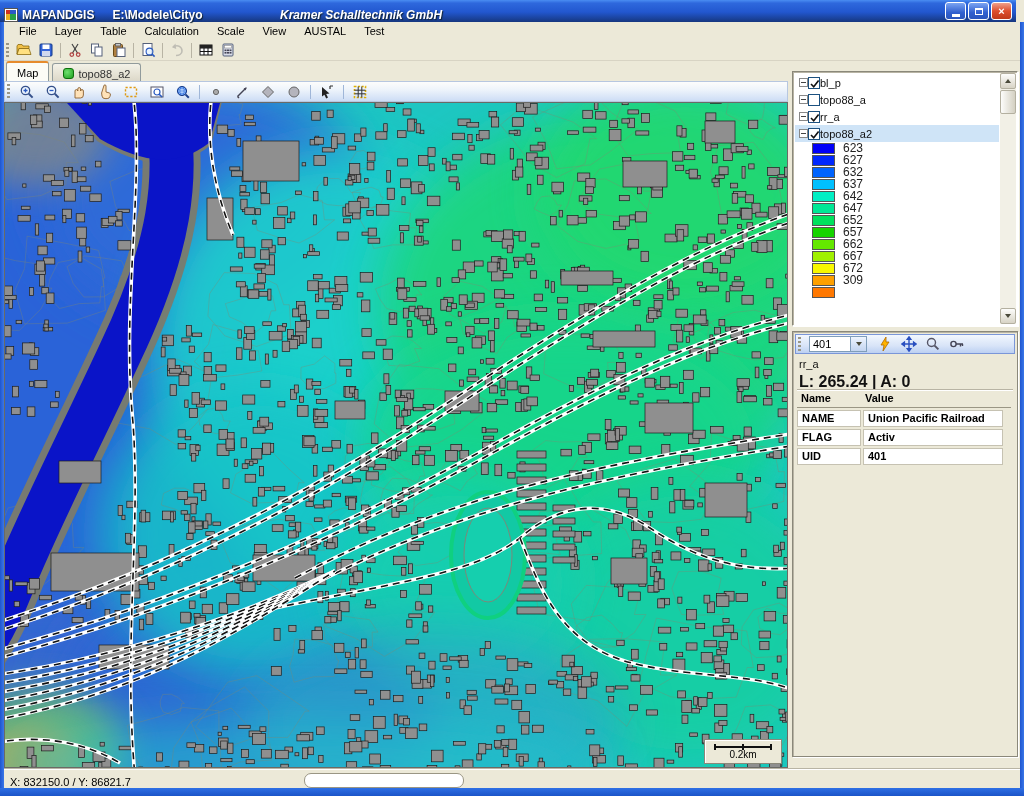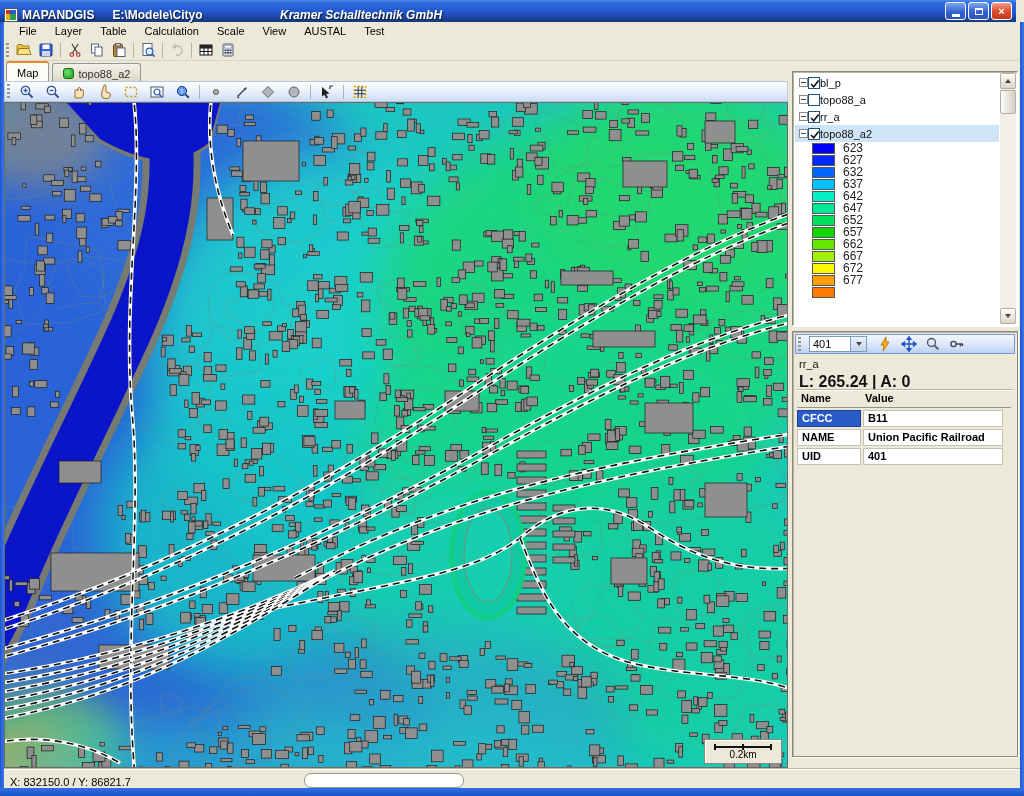--- a/index.html
+++ b/index.html
@@ -2037,21 +2037,21 @@
         <div class="legend-row">
           <span class="swatch" style="background:#a0f000"></span>
           <span class="legend-label">667</span>
         </div>
         <div class="legend-row">
           <span class="swatch" style="background:#f8f800"></span>
           <span class="legend-label">672</span>
         </div>
         <div class="legend-row">
           <span class="swatch" style="background:#ffa000"></span>
-          <span class="legend-label">677</span>
+          <span class="legend-label">309</span>
         </div>
         <div class="legend-row">
           <span class="swatch" style="background:#ff7800"></span>
           <span class="legend-label"></span>
         </div>
       </div>
   </div>
   <div class="vscroll">
     <div class="vs-btn vs-up">
         <span class="tri-up"></span>
@@ -2103,26 +2103,26 @@
   </div>
   <div class="attr-label1">rr_a</div>
   <div class="attr-label2">L: 265.24 | A: 0</div>
   <div class="attr-sep"></div>
   <div class="attr-table">
     <div class="at-header">
       <span class="c1">Name</span>
       <span class="c2">Value</span>
     </div>
     <div class="at-row">
-      <span class="at-cell at-name selected">CFCC</span>
-      <span class="at-cell at-value">B11</span>
+      <span class="at-cell at-name">NAME</span>
+      <span class="at-cell at-value">Union Pacific Railroad</span>
     </div>
     <div class="at-row">
-      <span class="at-cell at-name">NAME</span>
-      <span class="at-cell at-value">Union Pacific Railroad</span>
+      <span class="at-cell at-name">FLAG</span>
+      <span class="at-cell at-value">Activ</span>
     </div>
     <div class="at-row">
       <span class="at-cell at-name">UID</span>
       <span class="at-cell at-value">401</span>
     </div>
   </div>
 </div>
 
 <div class="statusbar">
   <span class="sb-coords">X: 832150.0 / Y: 86821.7</span>

